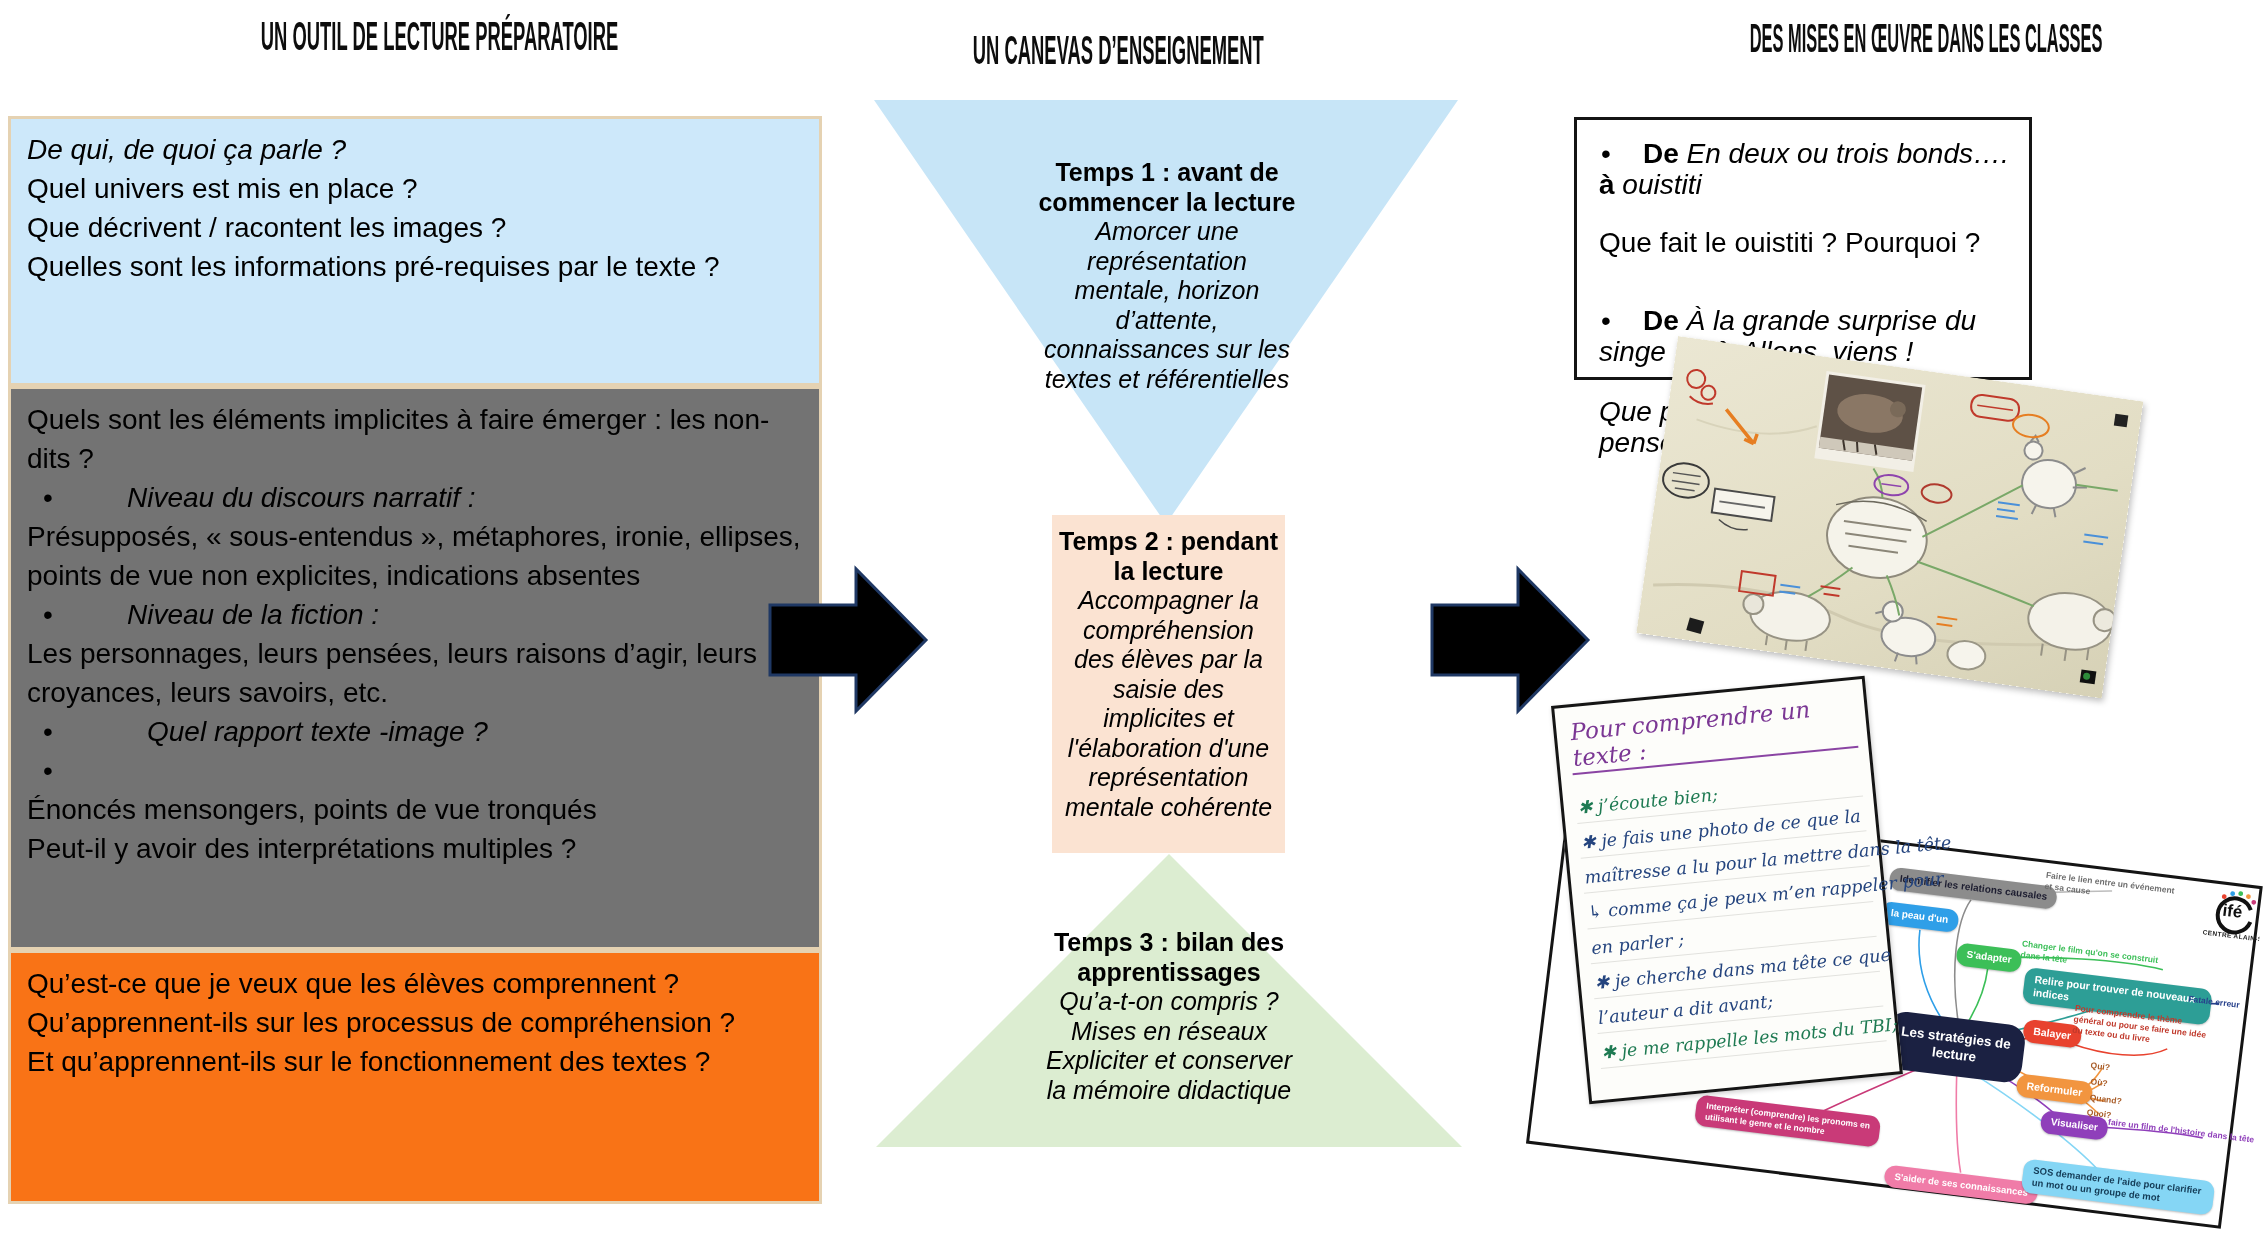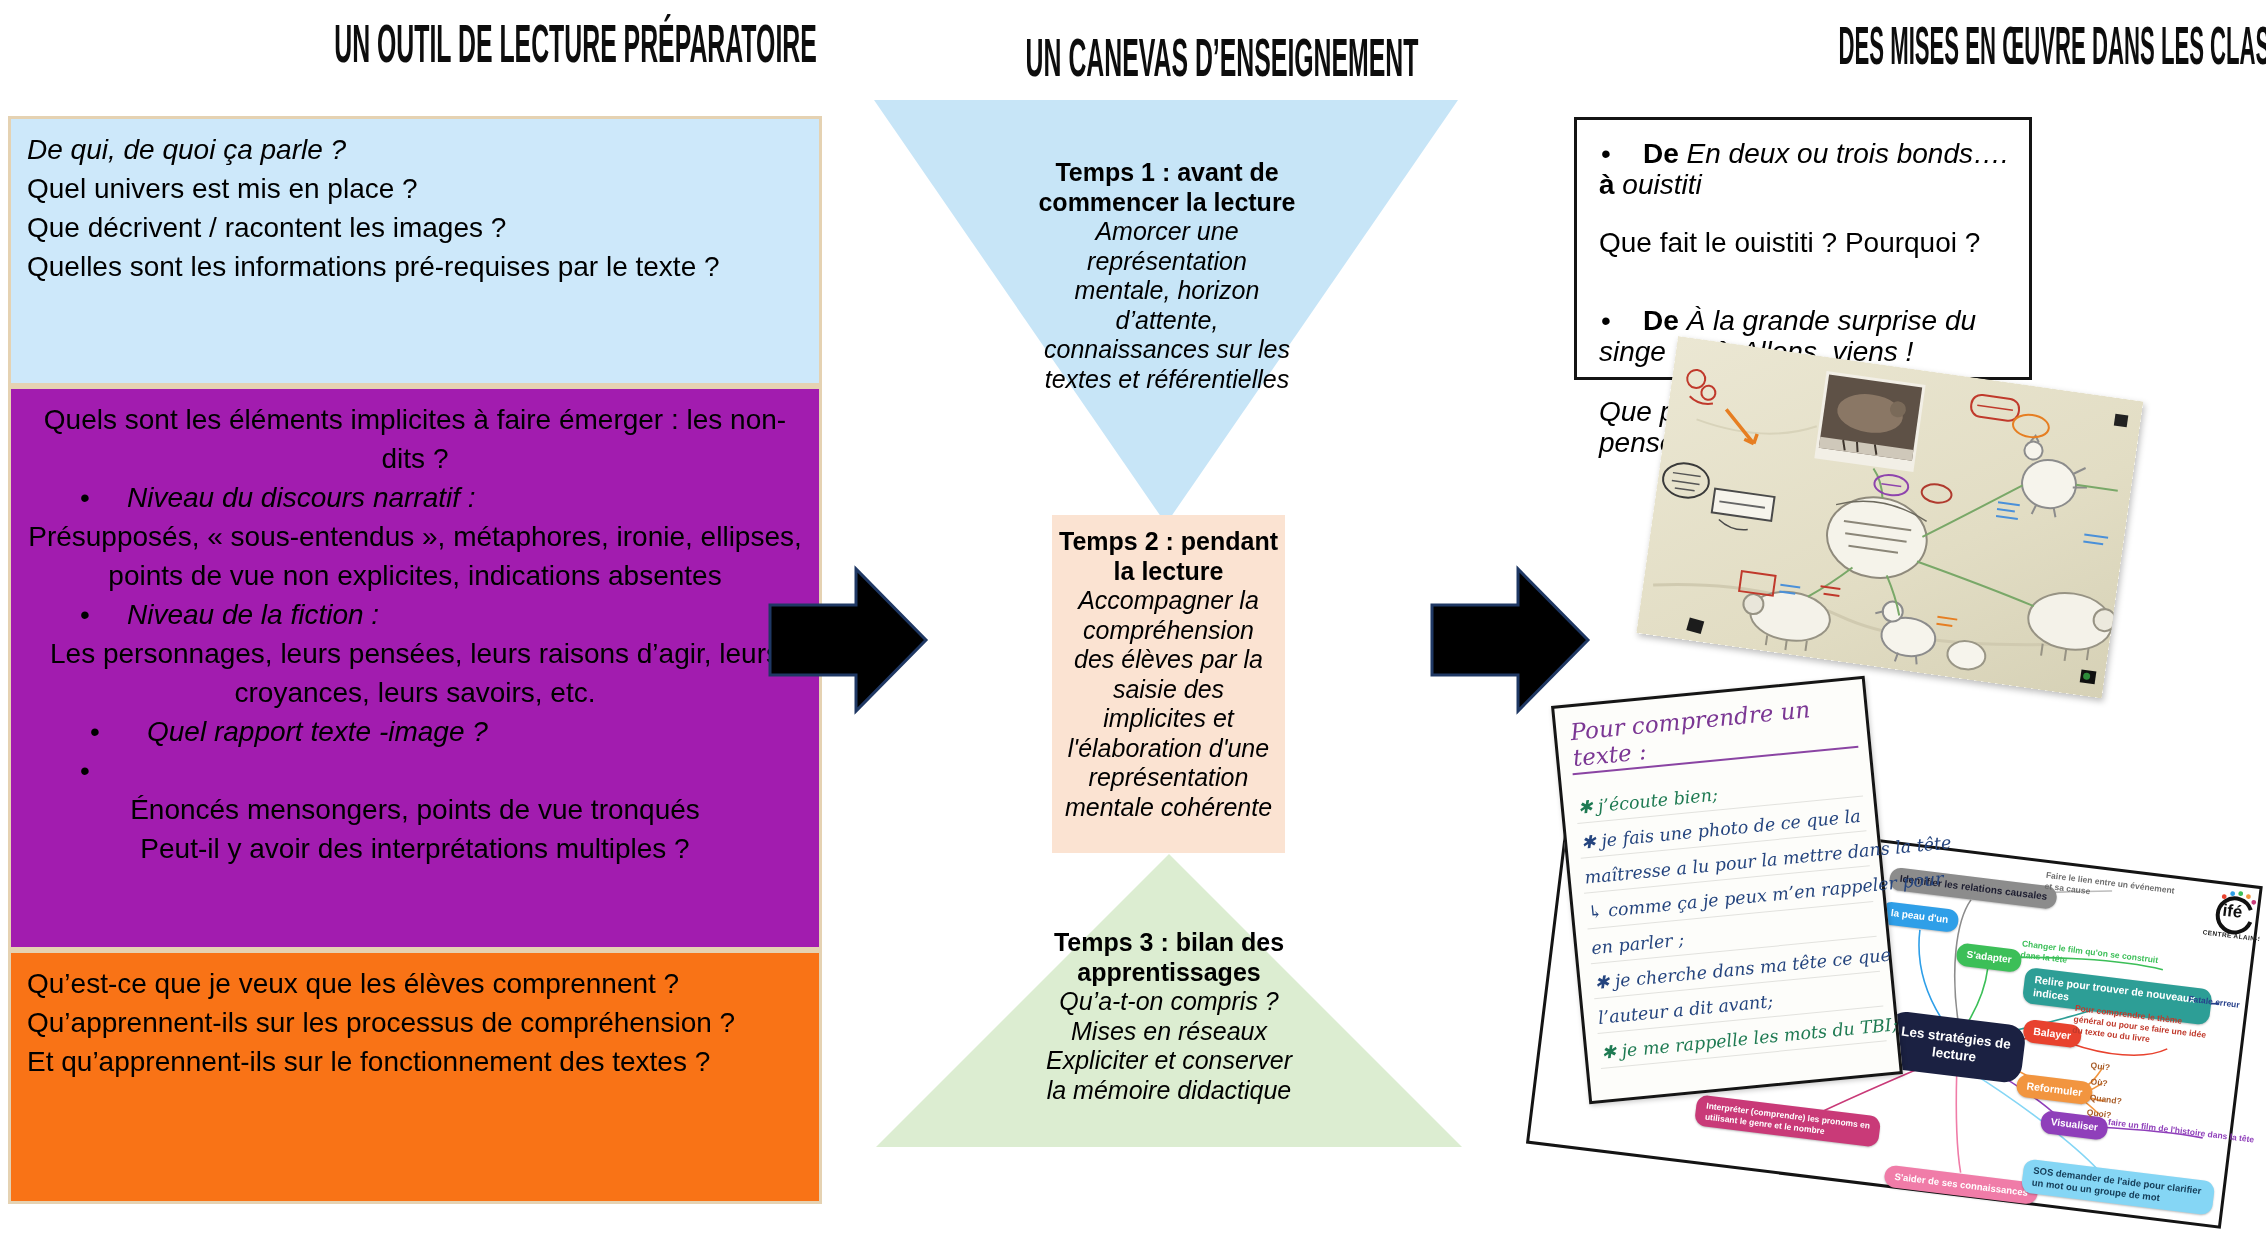--- a/index.html
+++ b/index.html
@@ -2,33 +2,33 @@
 <html><head>
 <meta charset="utf-8">
 <style>
   html,body{margin:0;padding:0;}
   body{
     width:2266px;height:1248px;position:relative;overflow:hidden;
     background:#ffffff;font-family:"Liberation Sans",sans-serif;color:#000;
   }
   
   .col-title{position:absolute;width:640px;text-align:right;font-weight:bold;
-    font-size:54px;line-height:1.0;white-space:nowrap;color:#0d0d0d;}
+    font-size:40px;line-height:1.0;white-space:nowrap;color:#0d0d0d;}
   .col-title>span{display:inline-block;transform:scaleX(0.46);transform-origin:center;}
   #title1{left:51px;top:16px;}
   #title2{left:795px;top:30px;}
   #title3{left:1496px;top:18px;}
   #title3>span{transform:scaleX(0.41);}
 
   
   .qbox{position:absolute;left:8px;width:814px;box-sizing:border-box;
     border:3px solid #e5d2b2;padding:11px 16px 0 16px;
     font-size:28px;line-height:39px;}
   #box-blue {top:116px;height:270px;background:#cde8fa;}
-  #box-tan  {top:386px;height:564px;background:#a21caf;text-align:center;}
+  #box-tan  {top:386px;height:564px;background:#737373;}
   #box-green{top:950px;height:254px;background:#f97316;}
   .qline .it{font-style:italic;}
   .qline.bullet{display:flex;}
   .qline.bullet .bdot{flex:0 0 84px;padding-left:16px;}
   .qline.bullet.indent2 .bdot{flex-basis:104px;}
 
   
   .tri,.stage-rect{position:absolute;}
   #tri-down{left:874px;top:100px;width:584px;height:424px;background:#c7e5f7;
     clip-path:polygon(0 0,100% 0,50% 100%);}

